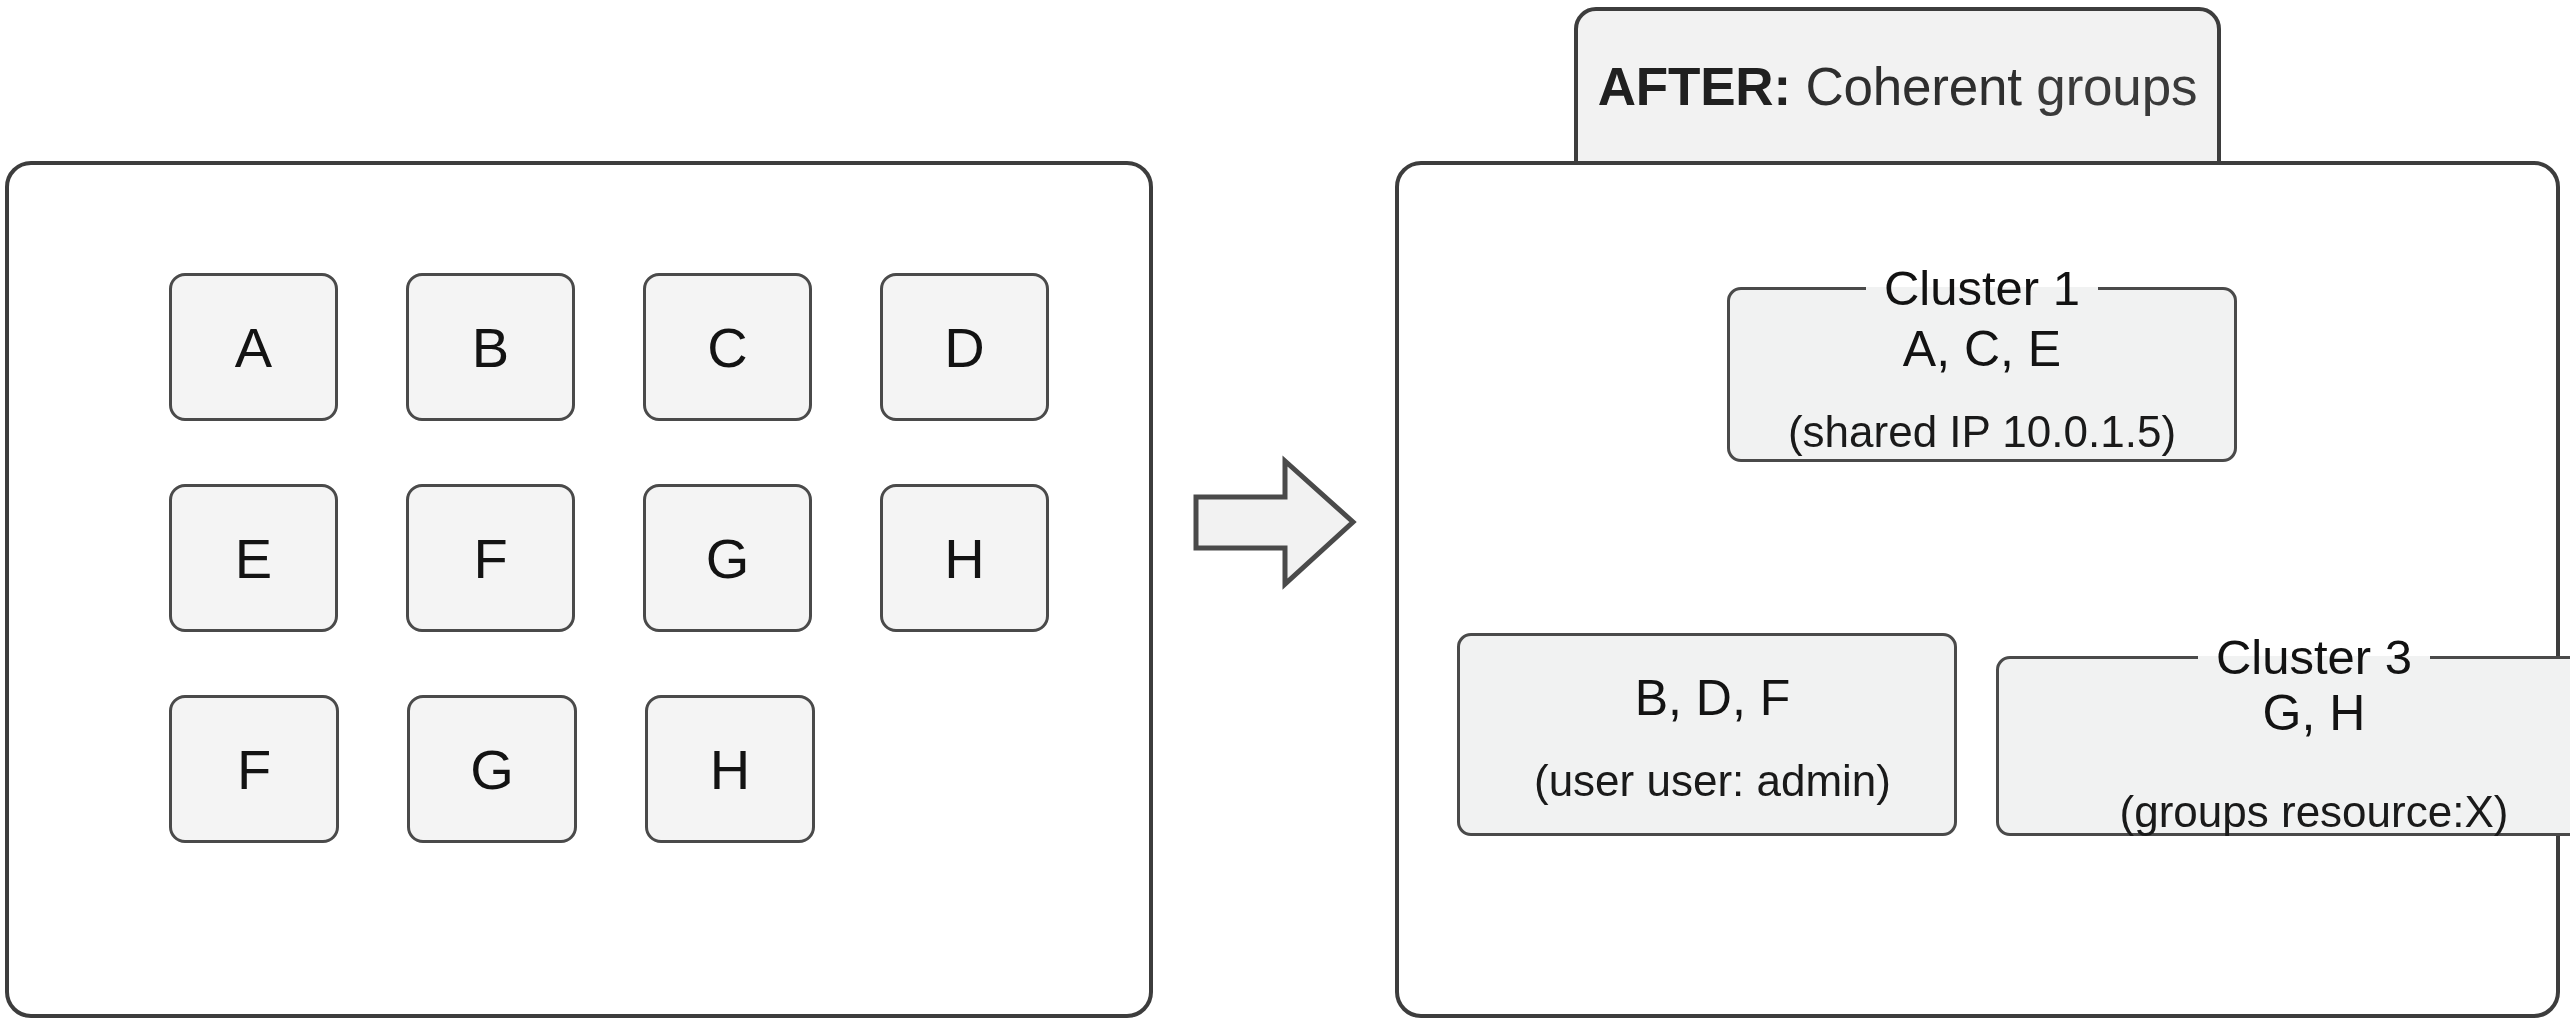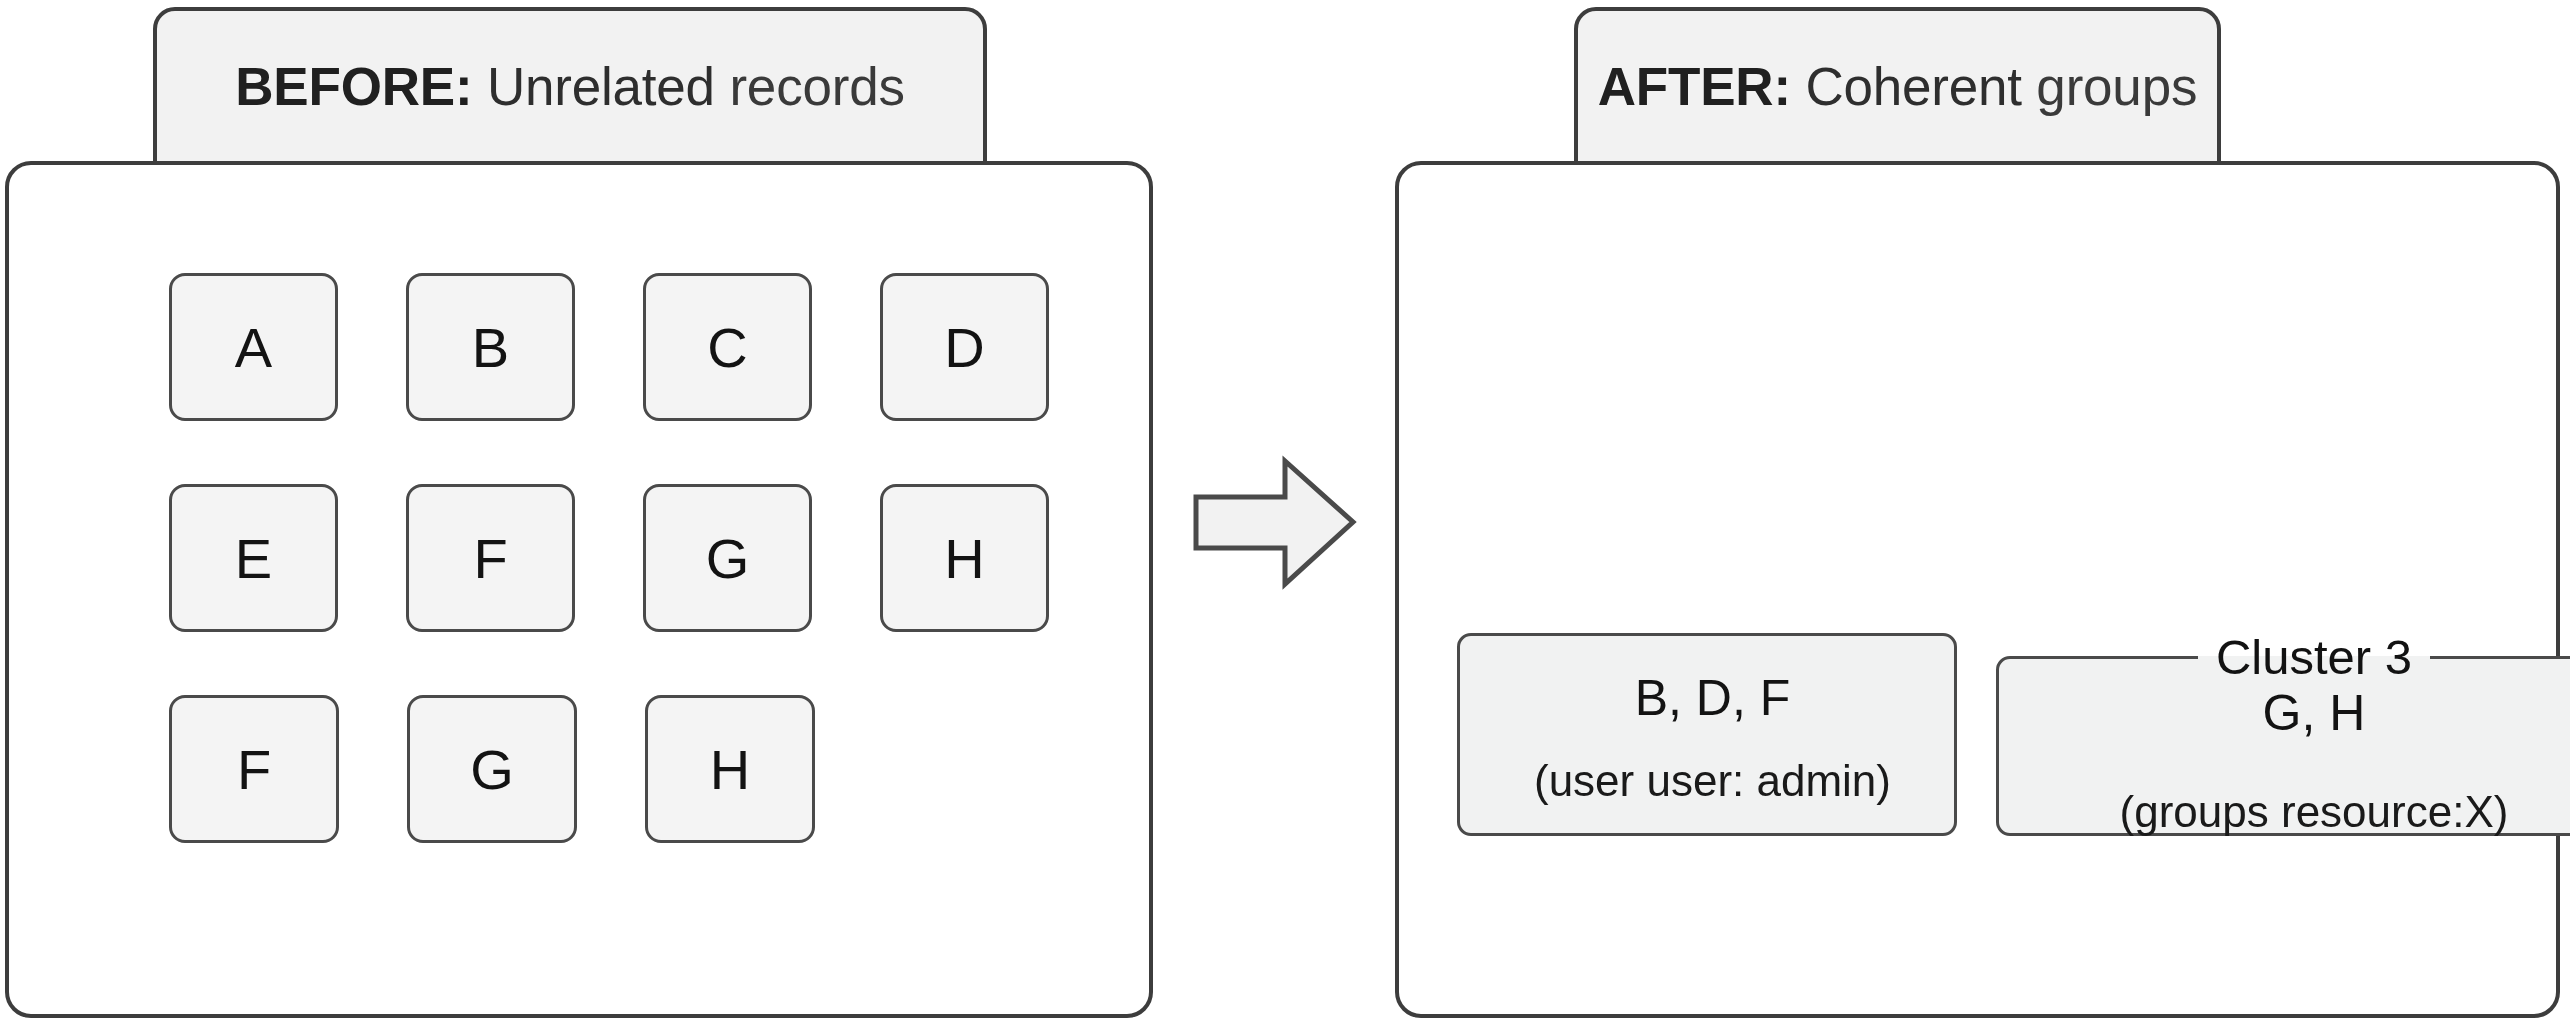--- a/index.html
+++ b/index.html
@@ -215,32 +215,36 @@
         <div class="tile">F</div>
         <div class="tile">G</div>
         <div class="tile">H</div>
       </div>
 
     </div>
   </div>
 
   <div class="panel" id="panel-after"></div>
 
-  <div class="banner" id="banner-before">
-    <div class="banner-text"><span class="lead">BEFORE:</span><span class="mid"> Unrelated</span><span class="tail"> records</span></div>
-  </div>
 
   <div class="banner" id="banner-after">
     <div class="banner-text"><span class="lead">AFTER:</span><span class="mid"> Coherent</span><span class="tail"> groups</span></div>
   </div>
 
   <svg id="flow-arrow" viewBox="0 0 165 135">
     <polygon points="4,42 93,42 93,6 161,67 93,129 93,93 4,93" fill="#f2f2f2" stroke="#4a4a4a" stroke-width="5" stroke-linejoin="miter"></polygon>
   </svg>
 
+  <fieldset class="cluster" id="cluster-1">
+    <legend>Cluster 1</legend>
+    <div class="cluster-body">
+      <div class="cluster-members">A, C, E</div>
+      <div class="cluster-reason">(shared IP 10.0.1.5)</div>
+    </div>
+  </fieldset>
 
   <fieldset class="cluster" id="cluster-2">
     <div class="cluster-body">
       <div class="cluster-members">B, D, F</div>
       <div class="cluster-reason">(user user: admin)</div>
     </div>
   </fieldset>
 
   <fieldset class="cluster" id="cluster-3">
     <legend>Cluster 3</legend>

